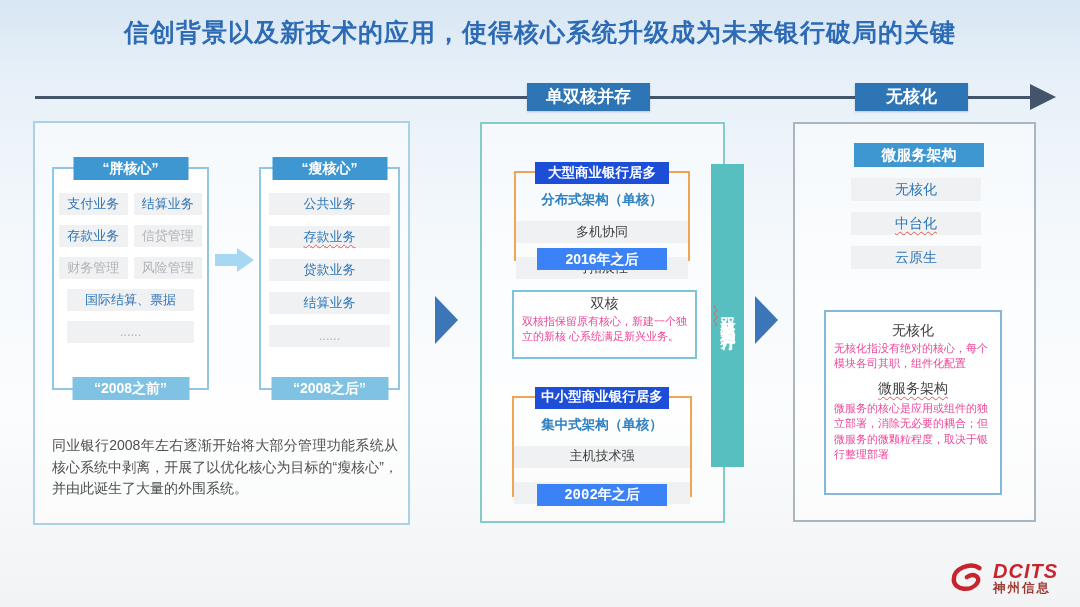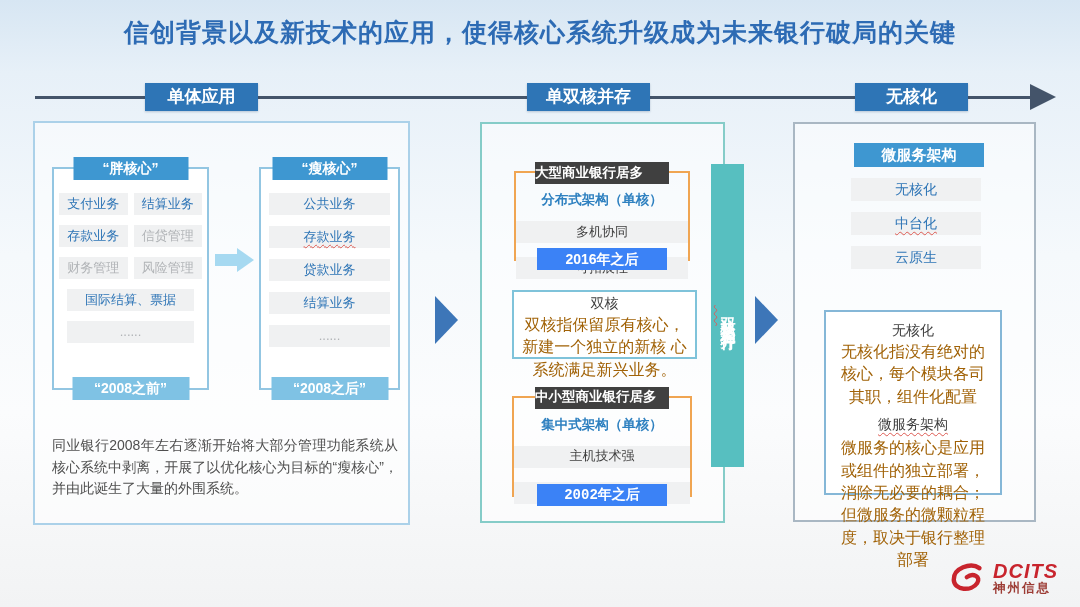--- a/index.html
+++ b/index.html
@@ -78,38 +78,38 @@
     position:absolute; left:17px; right:10px; top:312px;
     font-size:14px; color:#4f4f4f; line-height:1.55; text-align:justify;
   }
 
   
   .group { position:absolute; border:2px solid #f0a552; background:transparent; }
   .group.g1 { left:32px; top:47px;  width:176px; height:90px; }
   .group.g2 { left:30px; top:272px; width:180px; height:101px;font-family:Liberation Mono, monospace; }
   .grp-header {
     position:absolute; top:-11px; left:50%; transform:translateX(-50%);
-    width:134px; height:22px; line-height:22px; 
-    background:#404040; color:#fff; font-size:13.5px; font-weight:bold; white-space:nowrap;
+    width:134px; height:22px; line-height:22px; text-align:center;
+    background:#1d4ed8; color:#fff; font-size:13.5px; font-weight:bold; white-space:nowrap;
   }
   .grp-footer {
     position:absolute; bottom:-11px; left:50%; transform:translateX(-50%);
     width:130px; height:22px; line-height:22px; text-align:center;
     background:#3b82f6; color:#fff; font-size:14px; font-weight:bold;
   }
   .grp-sub { margin-top:18px; text-align:center; font-size:13.5px; font-weight:bold; color:#2e80c0; }
   .grp-chips { display:flex; justify-content:center; gap:14px; margin-top:12px;flex-direction:column; }
   .grp-chips .chip { flex:0 0 auto; padding:0 9px; color:#3f3f3f; }
 
   .dual-card {
     position:absolute; left:30px; top:166px; width:185px; height:69px;
     border:2px solid #7fc3da; background:#fff;
   }
   .card-title { text-align:center; font-size:14px; color:#404040; margin-top:3px; }
-  .card-body  { font-size:16px; color:#a16207; line-height:1.4; padding:1px 8px 0;text-align:center; }
+  .card-body  { font-size:11px; color:#ec4899; line-height:1.4; padding:1px 8px 0; }
 
   .side-bar {
     position:absolute; left:229px; top:40px; width:33px; height:303px;
     background:#57bfc0; display:flex; align-items:center; justify-content:center;
   }
   .side-bar span {
     writing-mode:vertical-rl; color:#fff; font-size:15px; font-weight:bold;
     letter-spacing:3px; text-decoration:underline wavy #d85c5c 1px; text-underline-offset:2px;
   }
 
@@ -147,21 +147,20 @@
 </style>
 </head>
 <body>
 
 <div class="slide">
 
   <div class="title">信创背景以及新技术的应用，使得核心系统升级成为未来银行破局的关键</div>
 
   <div class="tl-line"></div>
   <div class="tl-head"></div>
-  <div class="stage s1">单体应用</div>
   <div class="stage s2">单双核并存</div>
   <div class="stage s3">无核化</div>
 
   <div class="panel panel-left">
 
     <div class="core-col fat">
       <div class="col-header">“胖核心”</div>
       <div class="col-body">
         <div class="chip-row">
           <div class="chip t-blue">支付业务</div>

